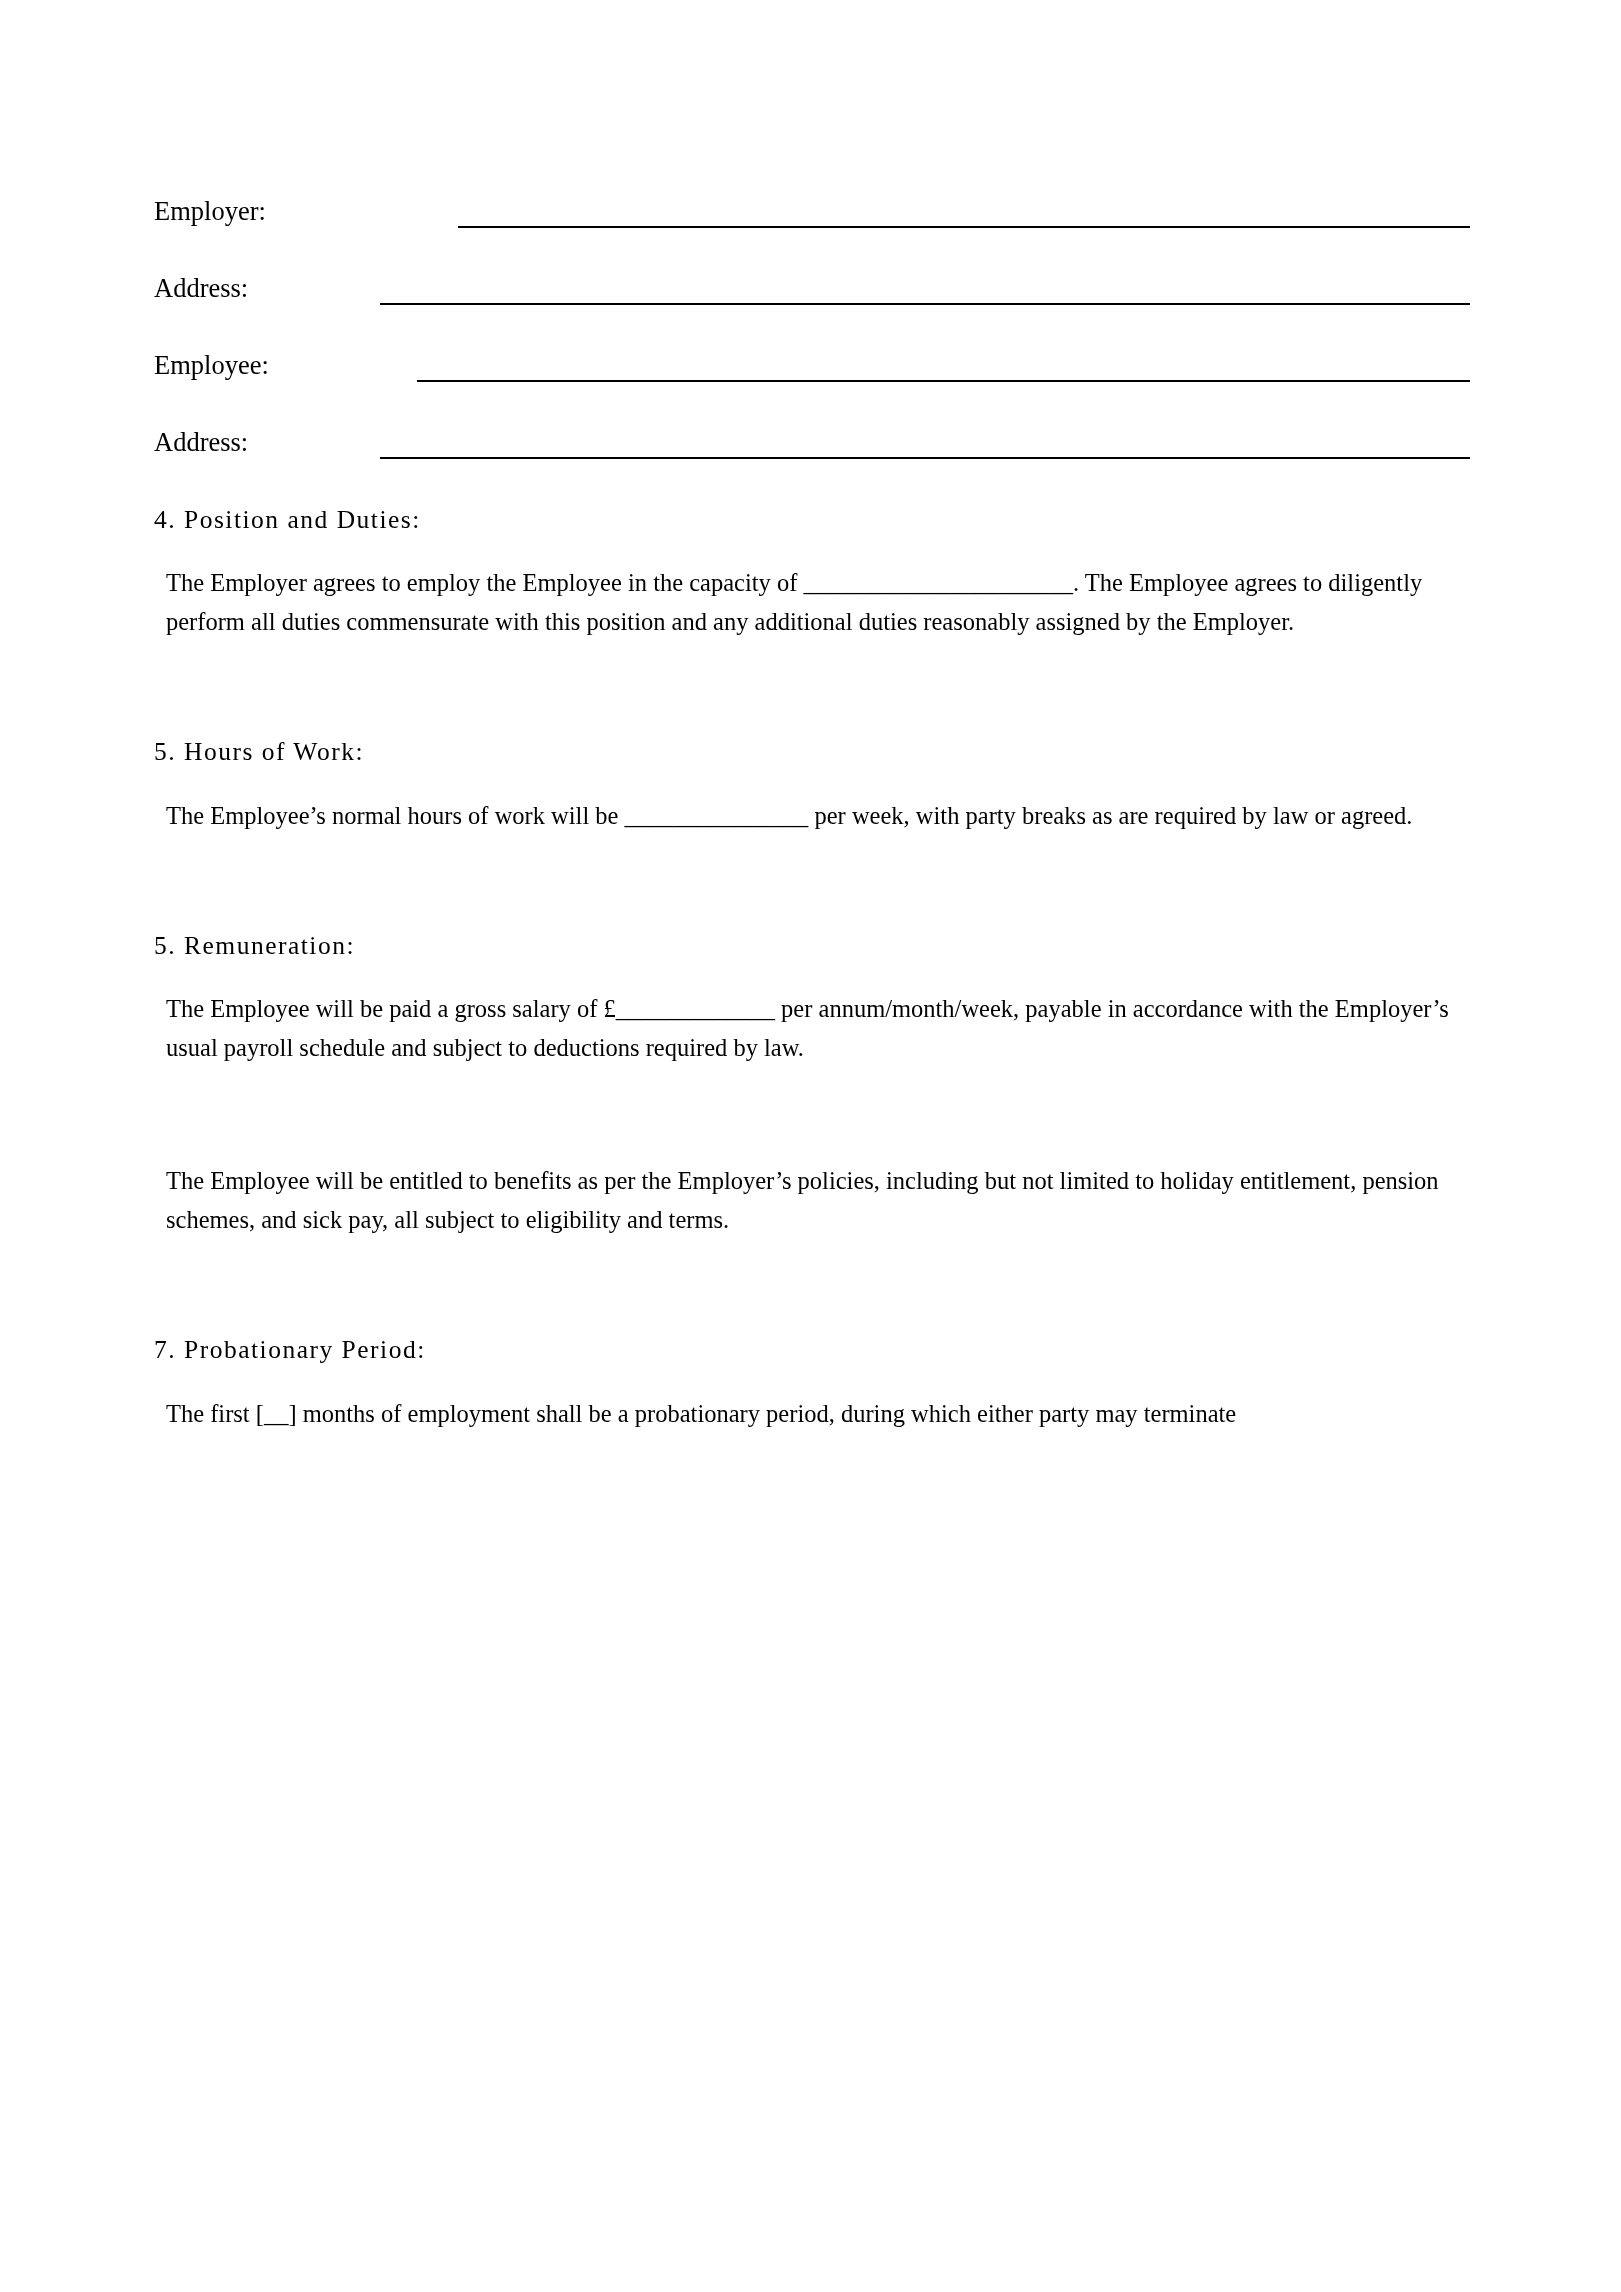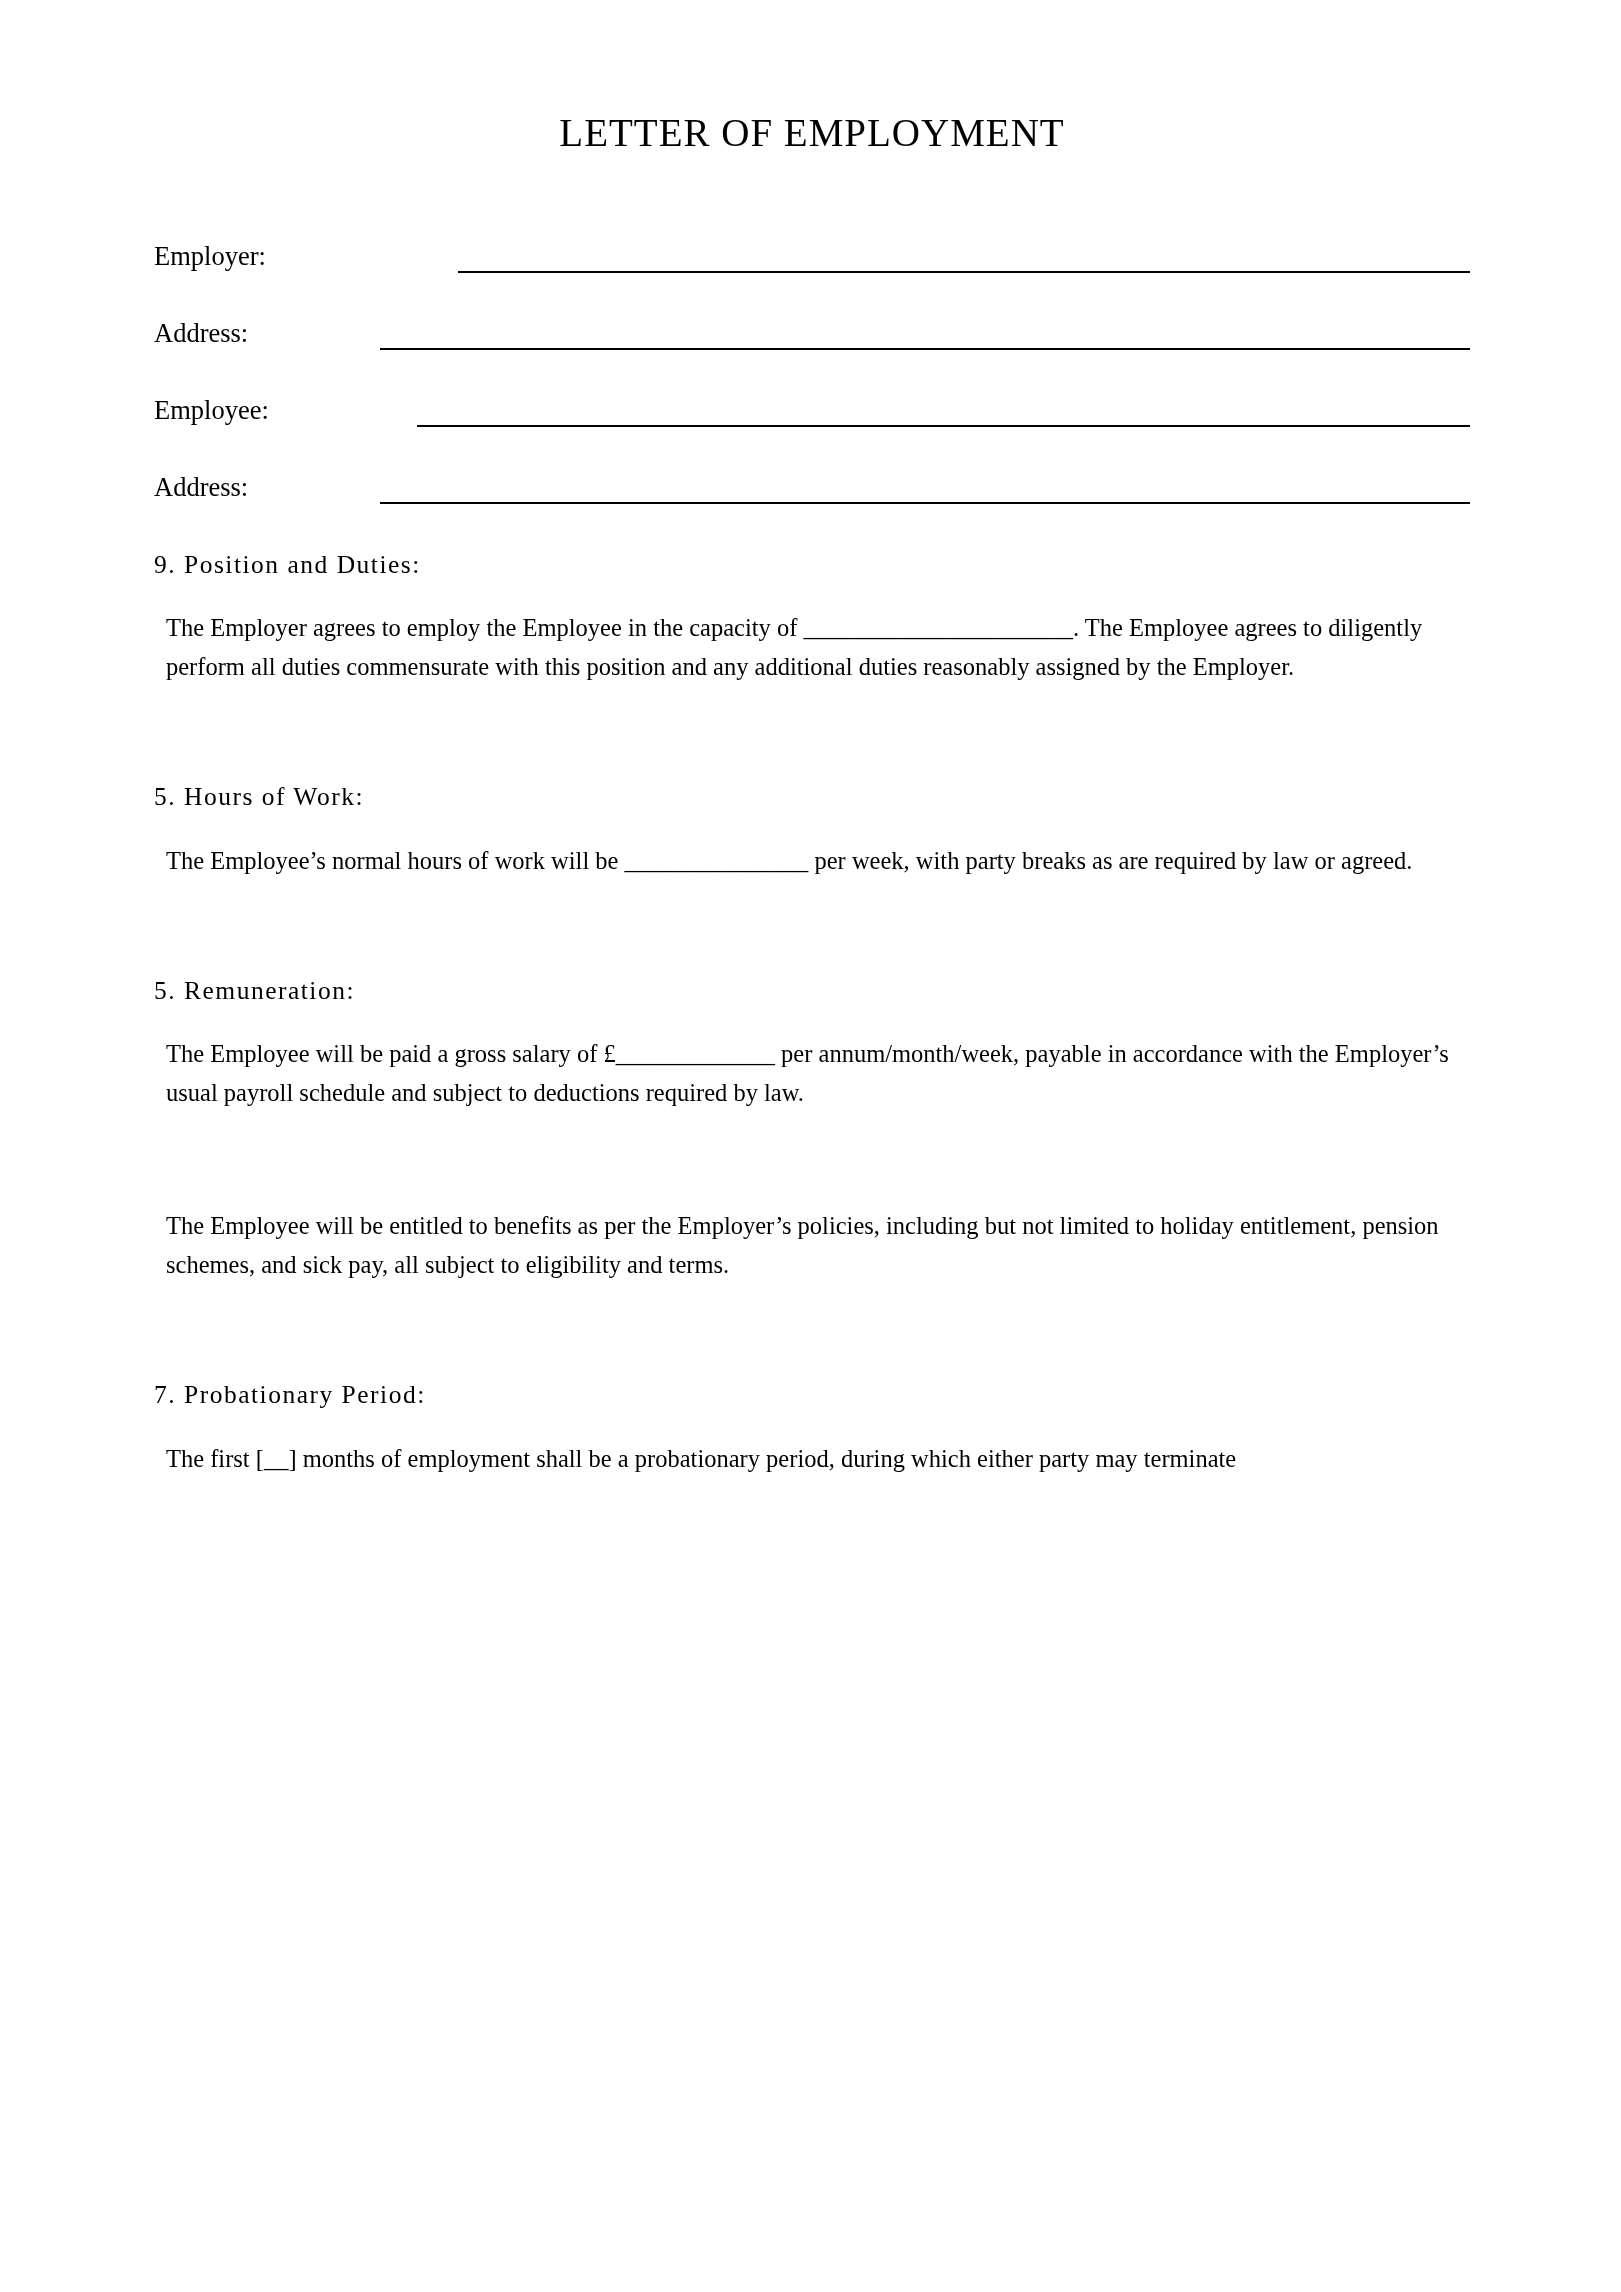--- a/index.html
+++ b/index.html
@@ -72,21 +72,20 @@
     font-size: 24.5px;
     line-height: 39px;
     margin: 12px;
   }
 </style>
 </head>
 <body>
 
 <div class="page">
 
-  <h1 class="doc-title">LETTER OF EMPLOYMENT</h1>
 
   <div class="form-rows">
 
     <div class="form-row row-employer">
       <span class="label-box"><span class="label">Employer:</span></span>
       <div class="blank-line"></div>
     </div>
 
     <div class="form-row row-address-1">
       <span class="label-box"><span class="label">Address:</span></span>
@@ -101,21 +100,21 @@
     <div class="form-row row-address-2">
       <span class="label-box"><span class="label">Address:</span></span>
       <div class="blank-line"></div>
     </div>
 
   </div>
 
   <div class="sections">
 
     <div class="section">
-      <h2>9. Position and Duties:</h2>
+      <h2>4. Position and Duties:</h2>
       <p>The Employer agrees to employ the Employee in the capacity of ______________________. The Employee agrees to diligently perform all duties commensurate with this position and any additional duties reasonably assigned by the Employer.</p>
     </div>
 
 
 
     <div class="section">
       <h2>5. Hours of Work:</h2>
       <p>The Employee’s normal hours of work will be _______________ per week, with party breaks as are required by law or agreed.</p>
     </div>
 

